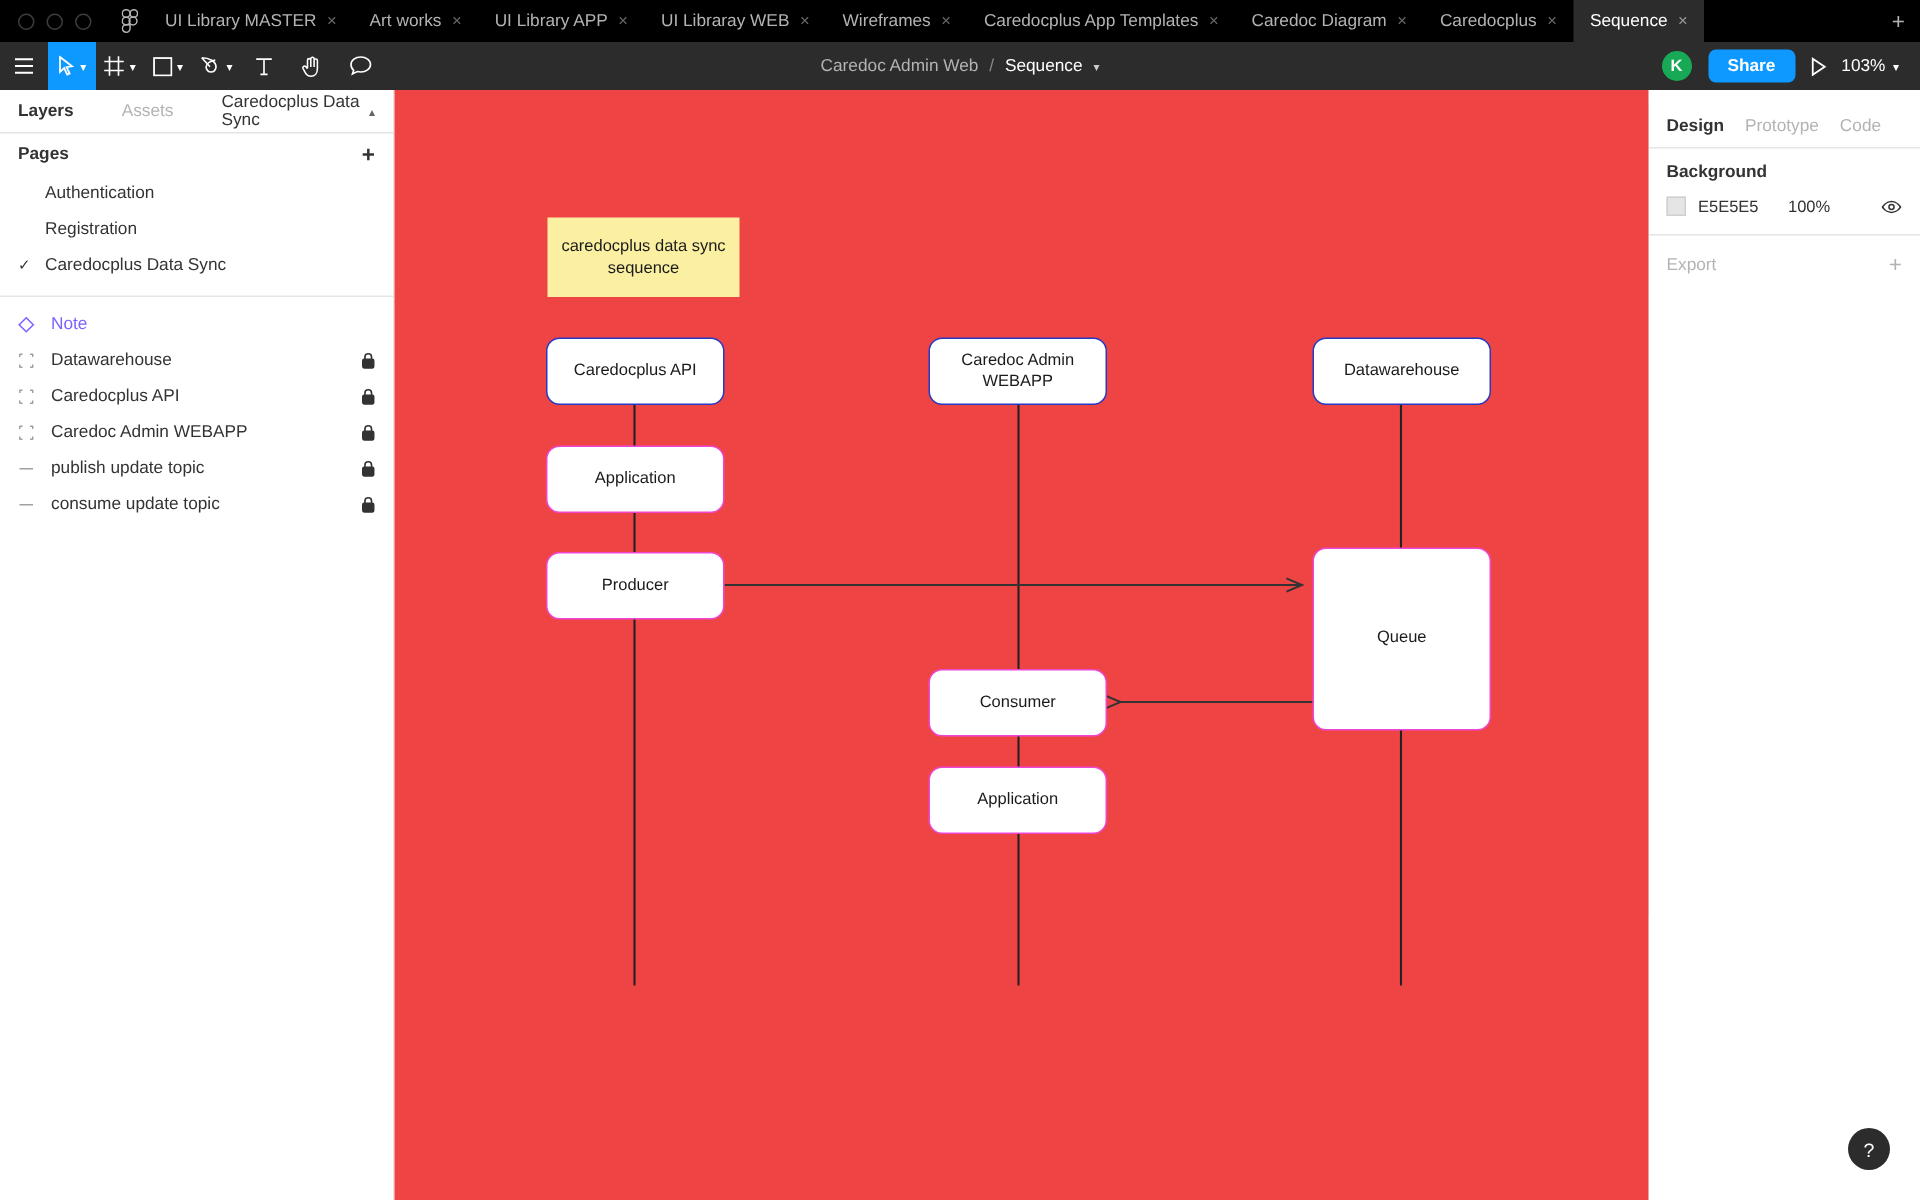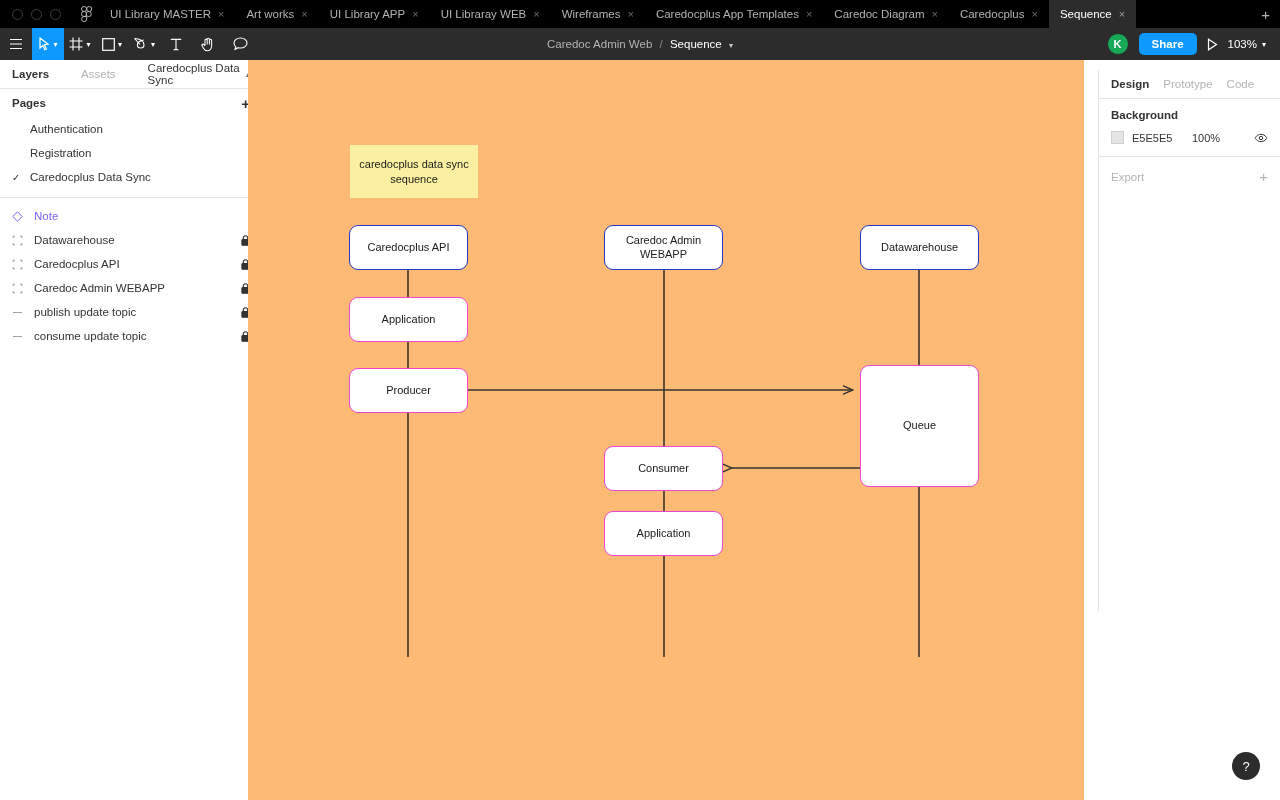--- a/index.html
+++ b/index.html
@@ -122,22 +122,22 @@
   .bg-opacity { font-size: 11px; color: #333333; }
   .bg-eye { margin-left: auto; color: #333333; display: flex; align-items: center; }
   .rp-export {
     display: flex; align-items: center; padding: 12px;
     font-size: 11.5px; color: #b3b3b3;
   }
   .rp-export-add { margin-left: auto; font-size: 15px; color: #b3b3b3; line-height: 1; }
 
   
   .canvas {
-    position: absolute; top: 60px; left: 248px; width: 836px; height: 740px;
-    background: #fdba74; overflow: hidden;
+    position: absolute; top: 60px; left: 263px; width: 836px; height: 740px;
+    background: #ef4444; overflow: hidden;
   }
   .canvas svg { position: absolute; top: 0; left: 0; }
 
   .node {
     position: absolute; background: #ffffff; display: flex;
     align-items: center; justify-content: center; text-align: center;
     font-size: 11px; color: #1a1a1a; line-height: 1.25;
   }
   .node.blue { border: 1.6px solid #2638c4; border-radius: 9px; }
   .node.pink { border: 1.6px solid #ee46d3; border-radius: 9px; }

